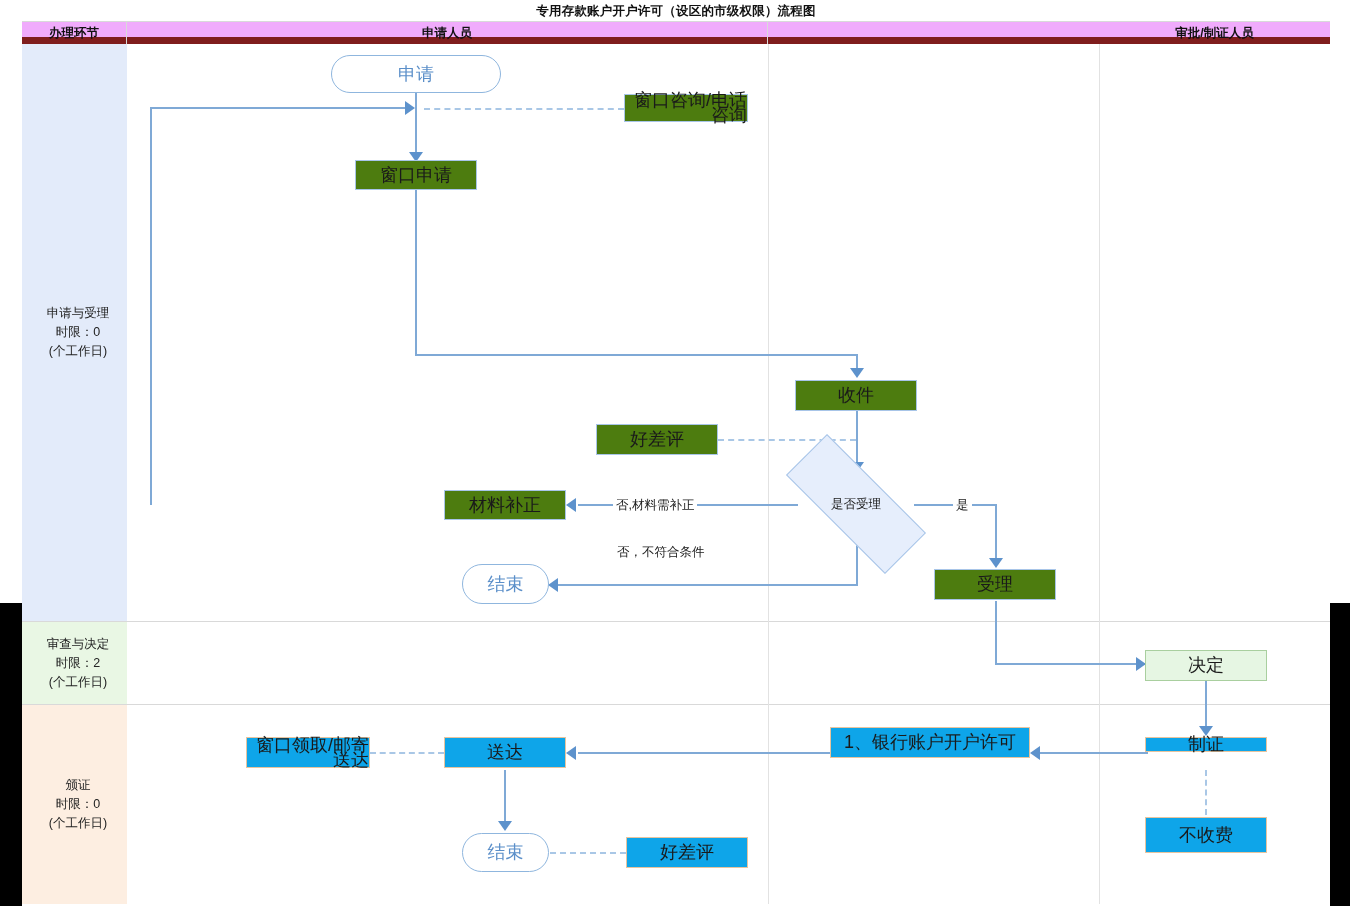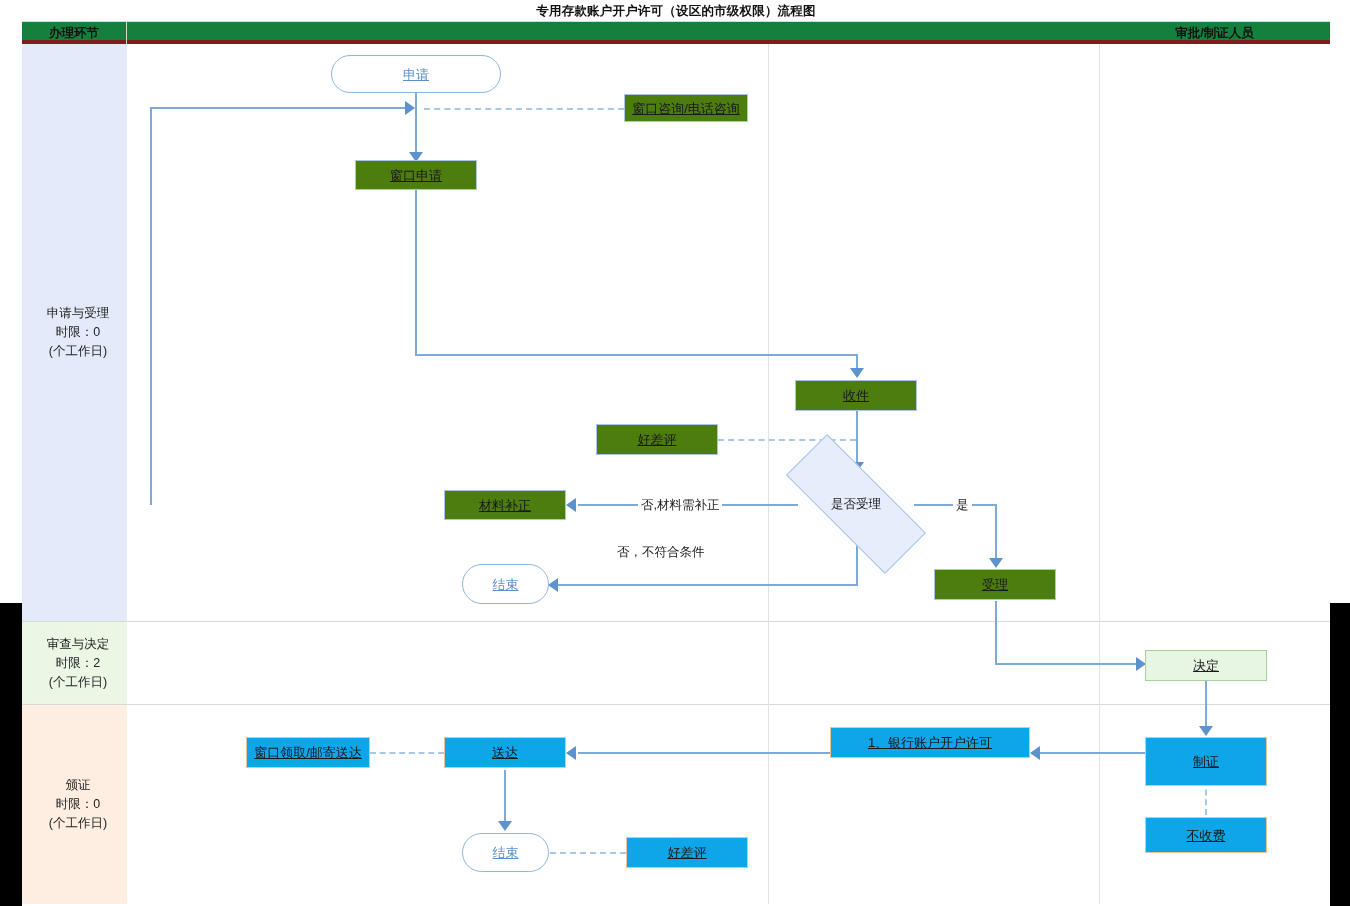--- a/index.html
+++ b/index.html
@@ -20,21 +20,21 @@
   
   .frame{position:absolute;left:22px;top:2px;width:1308px;height:902px;
          border:1px solid #d0d0d0;box-sizing:border-box;background:#fff;}
 
   .title-row{position:absolute;left:22px;top:2px;width:1308px;height:20px;
        border-bottom:1px solid #d9d9d9;box-sizing:border-box;
        display:flex;align-items:center;justify-content:center;
        font-size:12.5px;font-weight:bold;color:#111;background:#fff;letter-spacing:.2px;}
 
   .head-row{position:absolute;left:22px;top:22px;width:1308px;height:22px;
-       box-sizing:border-box;border-bottom:4px solid #7f1d1d;background:#15803d;}
+       box-sizing:border-box;border-bottom:7px solid #7f1d1d;background:#f0abfc;}
   .head-cell{position:absolute;top:0;height:22px;display:flex;align-items:center;
        justify-content:center;font-size:12.5px;font-weight:bold;color:#111;
        box-sizing:border-box;}
   .hc-0{left:0;width:105px;border-right:1px solid #d9d9d9;}
   .hc-1{left:105px;width:641px;border-right:1px solid #d9d9d9;}
   .hc-2{left:746px;width:331px;border-right:1px solid #d9d9d9;}
   .hc-3{left:1077px;width:231px;}
 
   
   .lane-label{position:absolute;left:22px;width:113px;box-sizing:border-box;
@@ -52,21 +52,21 @@
   #body-1{top:622px;height:83px;}
   #body-2{top:705px;height:199px;border-bottom:none;}
 
   
   .col-sep{position:absolute;width:1px;background:#e2e2e2;}
   #sep-1{left:768px;top:44px;height:860px;}
   #sep-2{left:1099px;top:44px;height:860px;}
 
   
   .node{position:absolute;box-sizing:border-box;display:flex;align-items:center;
-      justify-content:center;text-align:right;font-size:13px;line-height:15px;text-decoration:underline;}
+      justify-content:center;text-align:right;font-size:18px;line-height:15px;}
   .n-blue{background:#4d7c0f;border:1px solid #a8c5e8;color:#1a1a1a;}
   .n-green{background:#e6f6e3;border:1px solid #a9cf9f;color:#1a1a1a;}
   .n-peach{background:#0ea5e9;border:1px solid #e8c49e;color:#1a1a1a;}
   .n-term{background:#ffffff;border:1px solid #8fb6de;color:#5b8fc9;border-radius:22px;}
 
   
   .ln{position:absolute;background:#7fa9d6;}
   .lh{height:1.6px;}
   .lv{width:1.6px;}
   .dash-h{position:absolute;height:0;border-top:2px dashed #a9c7e6;}
@@ -95,20 +95,21 @@
 
   <div class="edge-black" id="edge-left"></div>
   <div class="edge-black" id="edge-right"></div>
 
   <div class="frame"></div>
 
   <div class="title-row">专用存款账户开户许可（设区的市级权限）流程图</div>
 
   <div class="head-row">
     <div class="head-cell hc-0">办理环节</div>
+    <div class="head-cell hc-1">申请人员</div>
     <div class="head-cell hc-3">审批/制证人员</div>
   </div>
 
   <div class="lane-label" id="lane-0">
     <span>申请与受理</span>
     <span>时限：0</span>
     <span>(个工作日)</span>
   </div>
   <div class="lane-label" id="lane-1">
     <span>审查与决定</span>
@@ -173,21 +174,21 @@
   <div class="ln lh" style="left:578px;top:752px;width:254px;"></div>
   <div class="arw arw-l" style="left:566px;top:746px;"></div>
 
   <div class="dash-h" style="left:370px;top:752px;width:74px;"></div>
 
   <div class="ln lv" style="left:504px;top:770px;height:55px;"></div>
   <div class="arw arw-d" style="left:498px;top:821px;"></div>
 
   <div class="dash-h" style="left:550px;top:852px;width:76px;"></div>
 
-  <div class="edge-label" style="left:638px;top:497px;">否,材料需补正</div>
+  <div class="edge-label" style="left:613px;top:497px;">否,材料需补正</div>
   <div class="edge-label" style="left:614px;top:544px;">否，不符合条件</div>
   <div class="edge-label" style="left:953px;top:497px;">是</div>
 
   <div class="node n-term" style="left:331px;top:55px;width:170px;height:38px;">申请</div>
 
   <div class="node n-blue" style="left:624px;top:94px;width:124px;height:28px;">窗口咨询/电话咨询</div>
 
   <div class="node n-blue" style="left:355px;top:160px;width:122px;height:30px;">窗口申请</div>
 
   <div class="node n-blue" style="left:795px;top:380px;width:122px;height:31px;">收件</div>
@@ -200,21 +201,21 @@
   </div>
 
   <div class="node n-blue" style="left:444px;top:490px;width:122px;height:30px;">材料补正</div>
 
   <div class="node n-term" style="left:462px;top:564px;width:87px;height:40px;">结束</div>
 
   <div class="node n-blue" style="left:934px;top:569px;width:122px;height:31px;">受理</div>
 
   <div class="node n-green" style="left:1145px;top:650px;width:122px;height:31px;">决定</div>
 
-  <div class="node n-peach" style="left:1145px;top:737px;width:122px;height:49px;">制证</div>
+  <div class="node n-peach" style="left:1145px;top:737px;width:122px;height:15px;">制证</div>
 
   <div class="node n-peach" style="left:1145px;top:817px;width:122px;height:36px;">不收费</div>
 
   <div class="node n-peach" style="left:830px;top:727px;width:200px;height:31px;">1、银行账户开户许可</div>
 
   <div class="node n-peach" style="left:444px;top:737px;width:122px;height:31px;">送达</div>
 
   <div class="node n-peach" style="left:246px;top:737px;width:124px;height:31px;">窗口领取/邮寄送达</div>
 
   <div class="node n-term" style="left:462px;top:833px;width:87px;height:39px;">结束</div>

